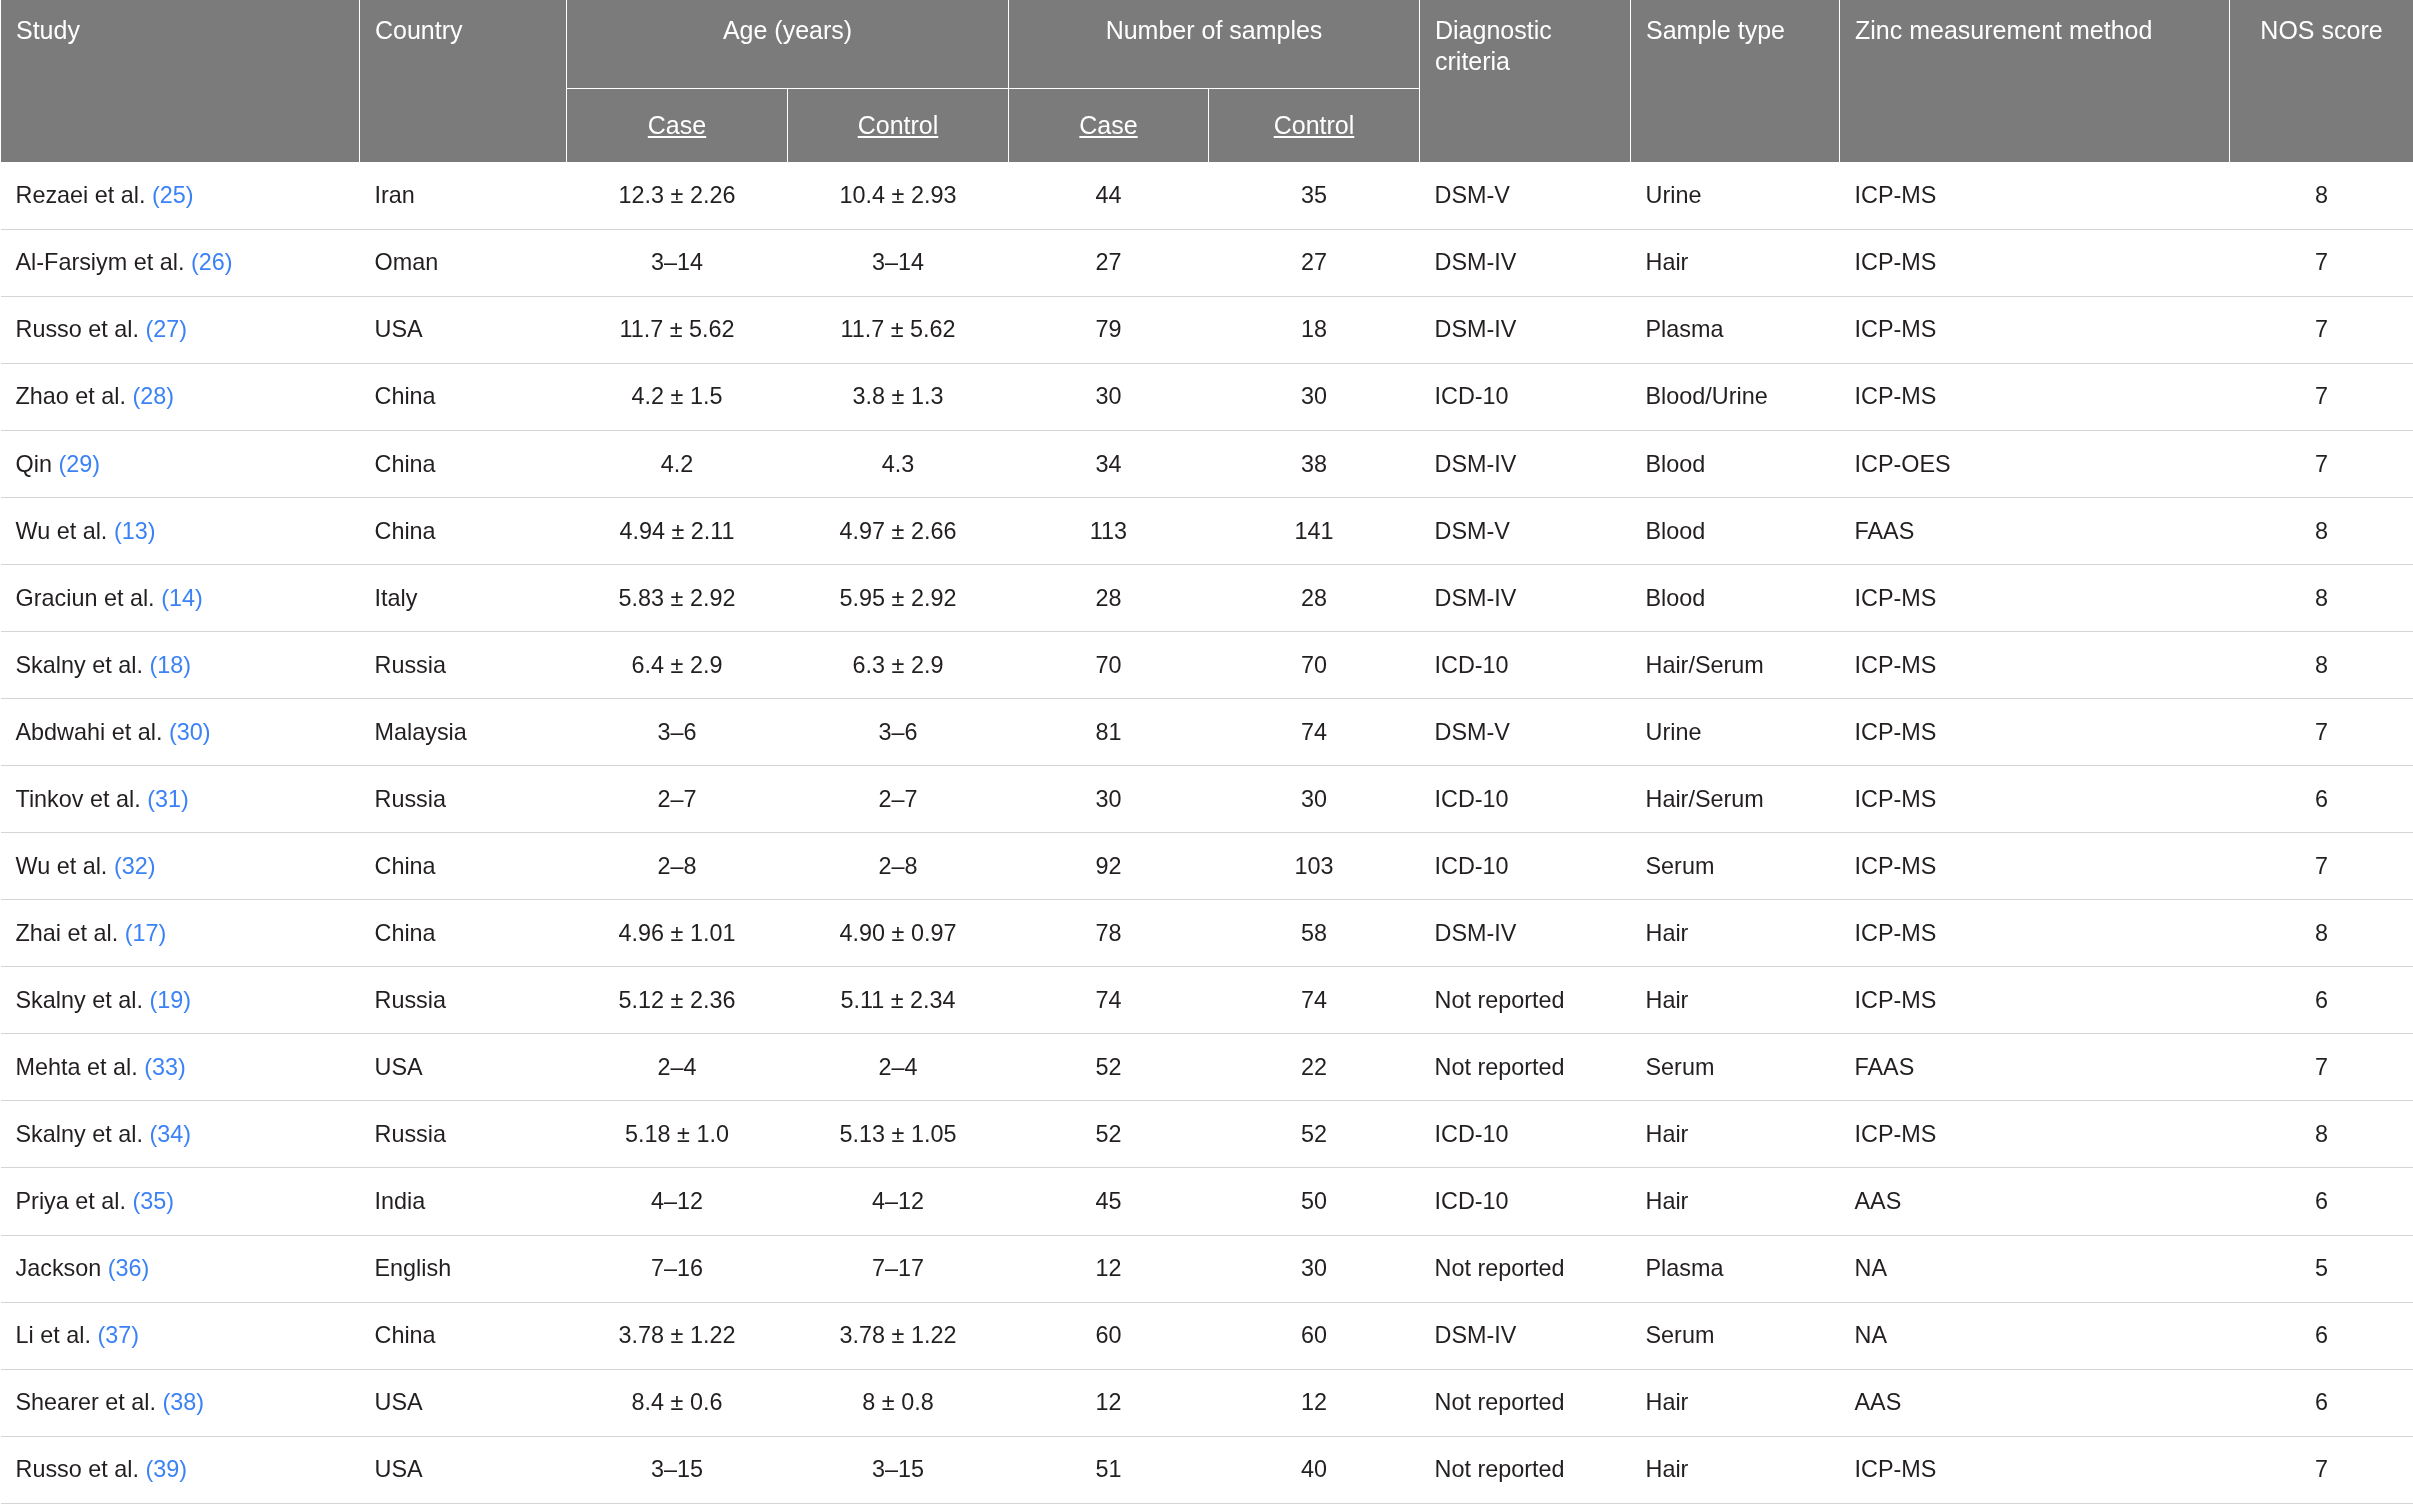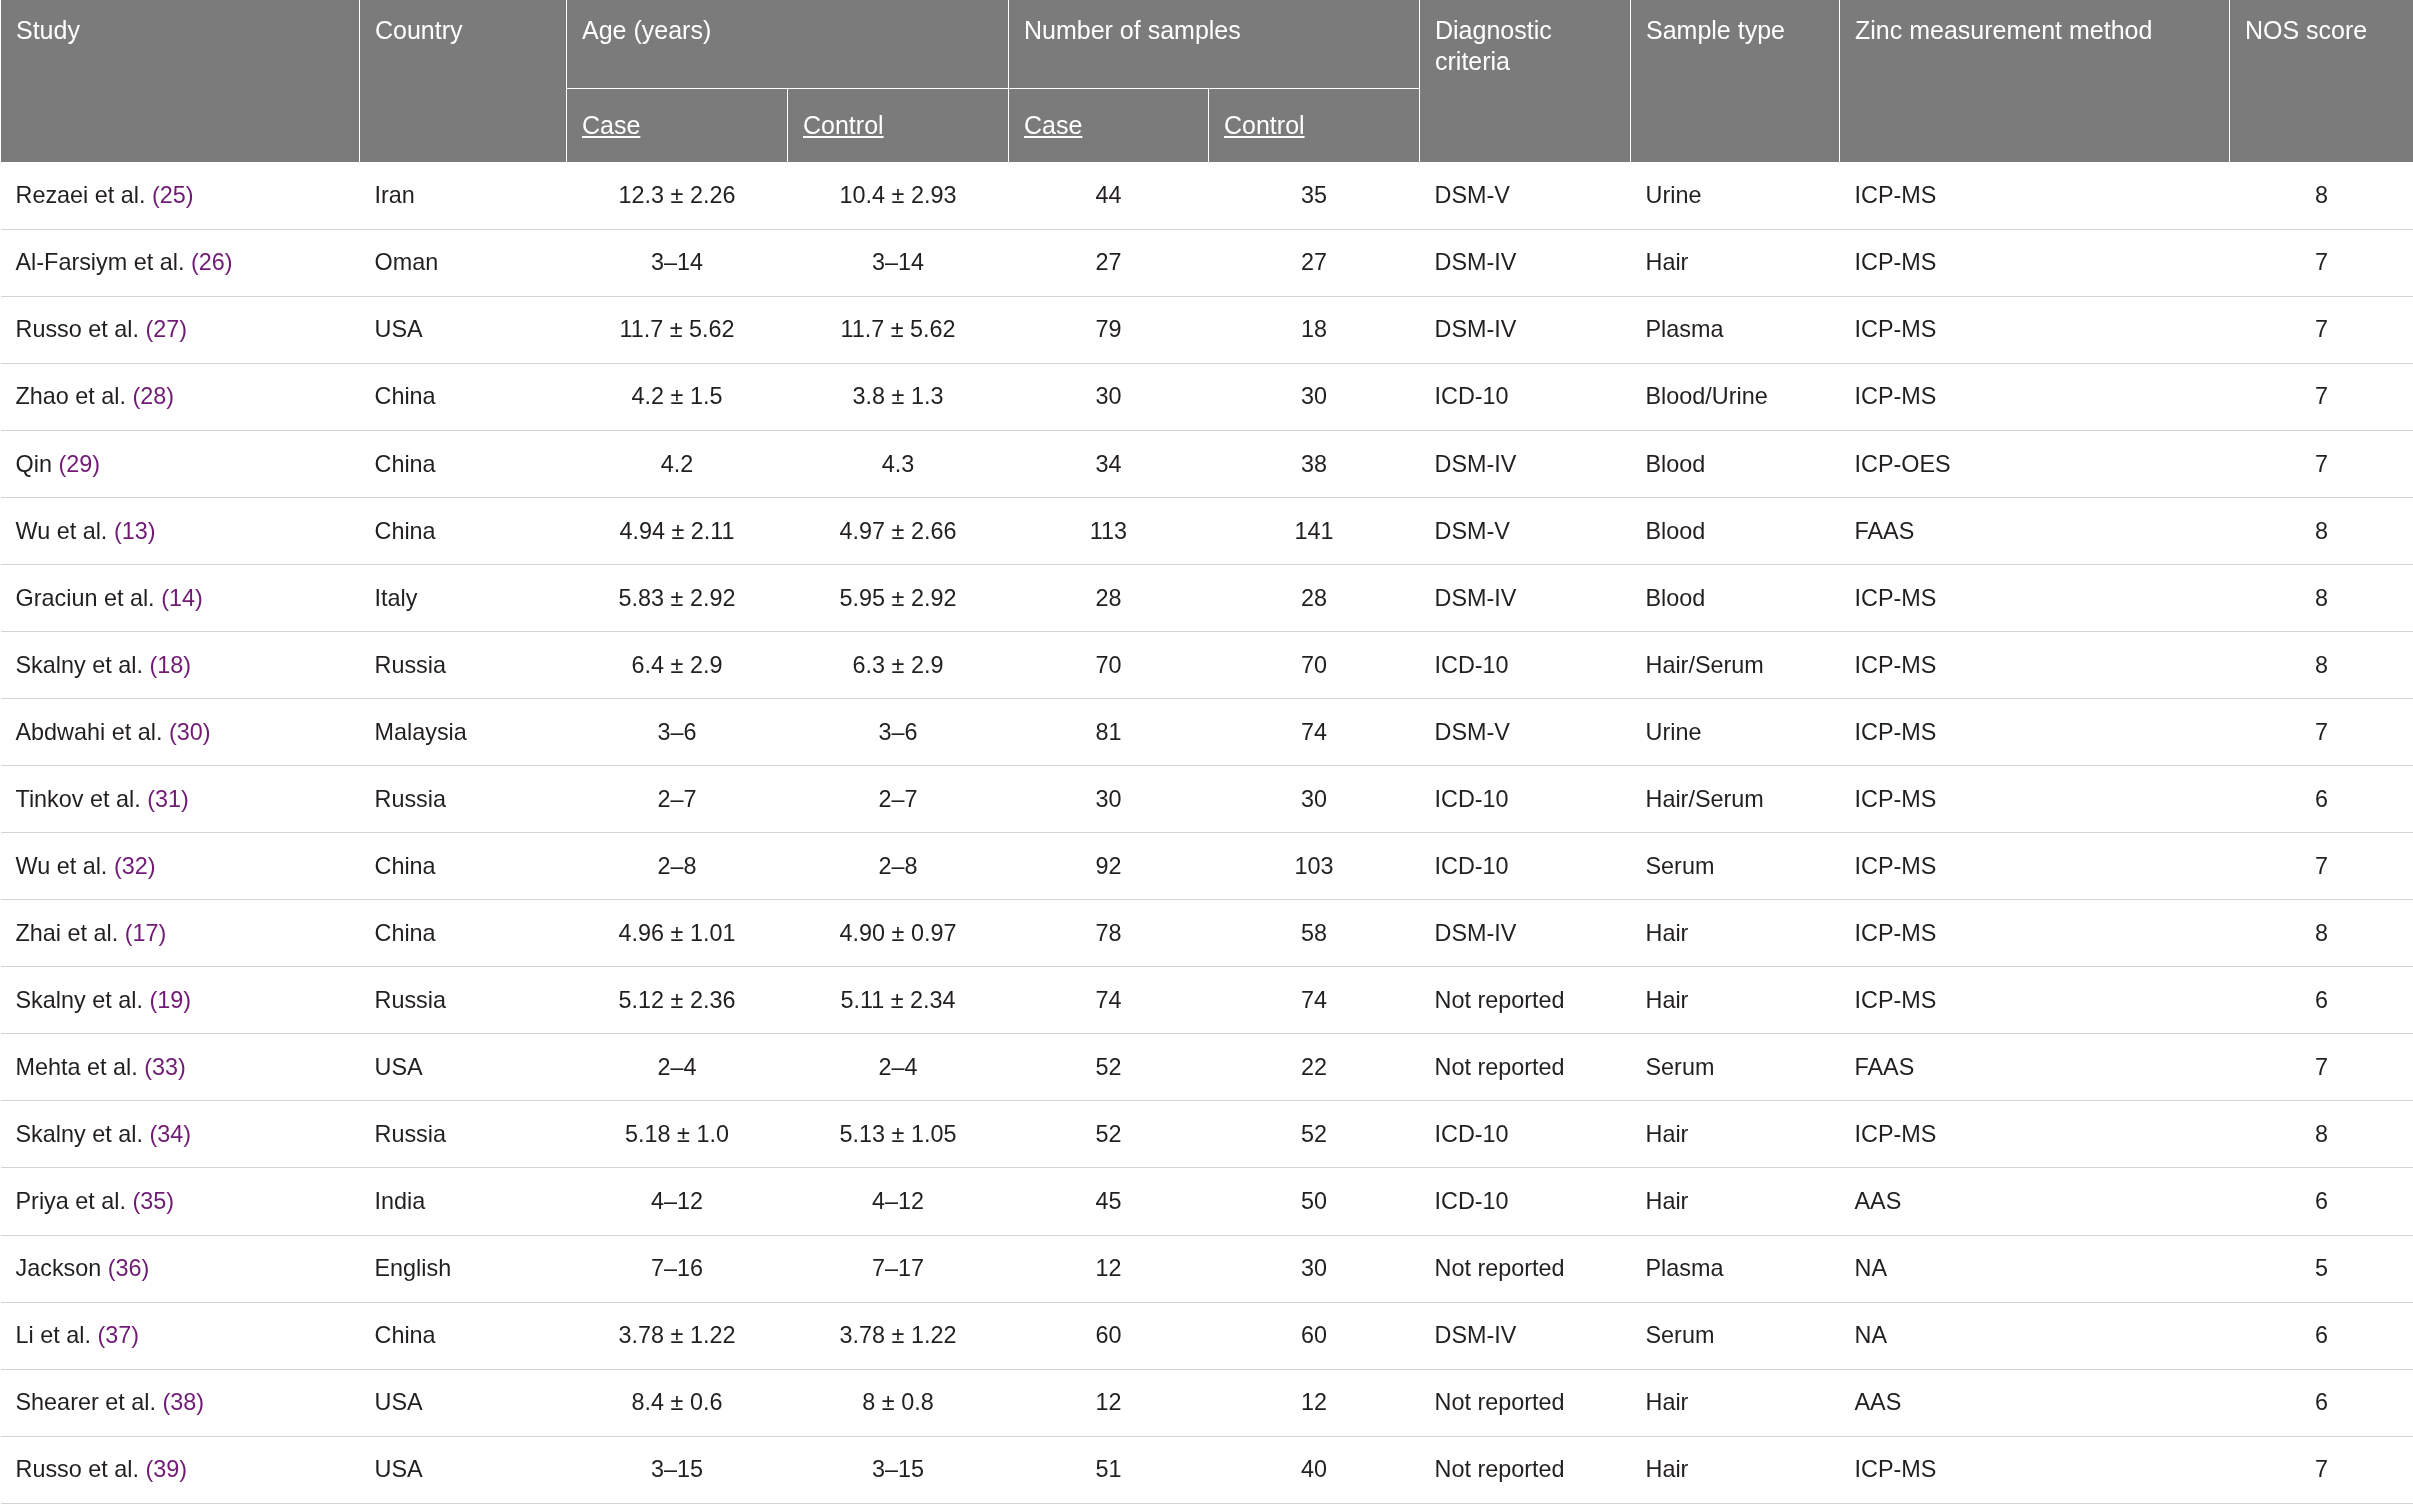--- a/index.html
+++ b/index.html
@@ -40,20 +40,21 @@
     font-weight: normal;
     font-size: 25px;
     line-height: 1.22;
     text-align: left;
     vertical-align: top;
     padding: 15px 15px 15px 15px;
     border: 0.8px solid #ffffff;
     border-top: none;
   }
   thead th.center {
+    text-align: center;
   }
   thead tr.row1 th {
     height: 58px;
     margin-top: 8px;
   }
   thead tr.row2 th {
     height: 43px;
     text-decoration: underline;
   }
   thead th.sub {
@@ -71,21 +72,21 @@
     overflow: hidden;
     text-overflow: ellipsis;
   }
   tbody td.center {
     text-align: center;
   }
   tbody tr:last-child td {
     border-bottom: 1.7px solid #8c8c8c;
   }
   .ref {
-    color: #701a75;
+    color: #3b82f6;
   }
 </style>
 </head>
 <body>
 
 <div class="page">
 
   <table class="study-table">
     <colgroup>
       <col class="c-study">

